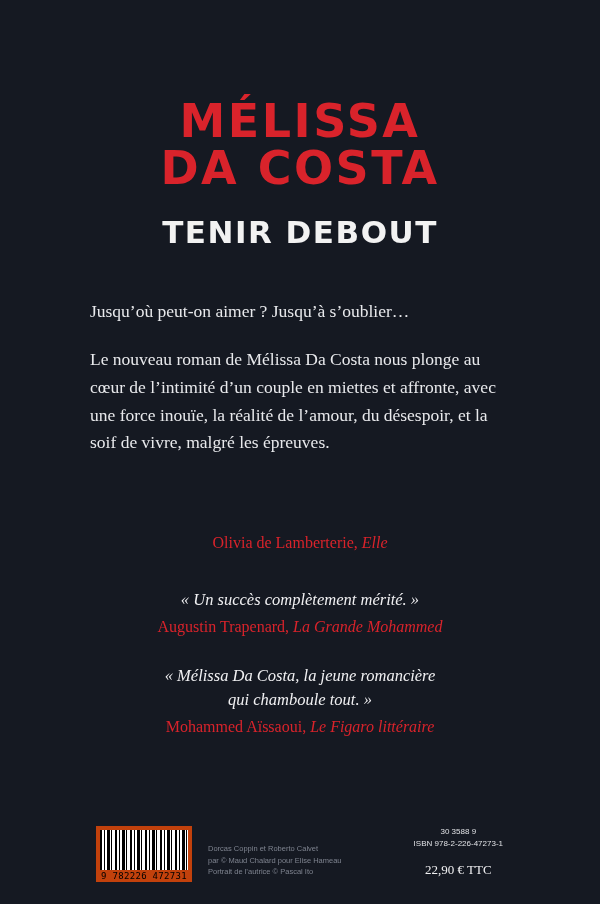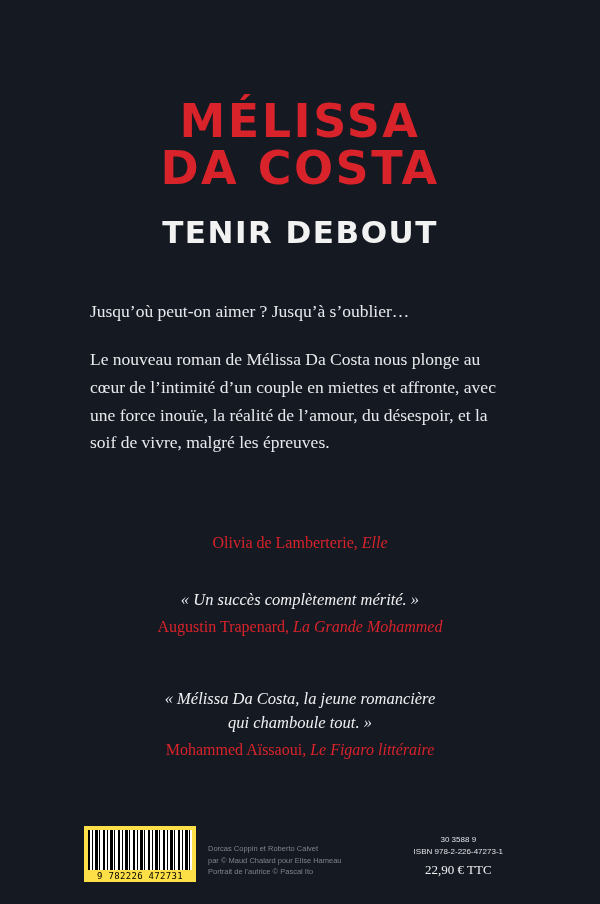--- a/index.html
+++ b/index.html
@@ -84,36 +84,36 @@
     color: #d9232b;
     font-size: 16px;
     line-height: 1.45;
     margin-top: 3px;
   }
   .quote-src i {
     font-style: italic;
   }
   .q1 .quote-text { font-size: 16.5px; }
   .q2 { margin-top: 34px; }
-  .q3 { margin-top: 49px; }
+  .q3 { margin-top: 26px; }
 
   
   .footer {
     position: absolute;
     left: 0;
     right: 0;
     bottom: 18px;
     height: 80px;
   }
   .barcode {
     position: absolute;
-    left: 84px;
+    left: 96px;
     bottom: 4px;
-    width: 112px;
-    background: #fde047;
+    width: 96px;
+    background: #c2410c;
     padding: 4px 4px 1px 4px;
     box-sizing: border-box;
   }
   .barcode .bars {
     height: 40px;
     width: 100%;
     background-image: repeating-linear-gradient(
       to right,
       #000 0px, #000 2px, #fff 2px, #fff 4px,
       #000 4px, #000 5px, #fff 5px, #fff 7px,
@@ -150,21 +150,21 @@
   }
   .isbn-code {
     font-family: "Liberation Sans", sans-serif;
     font-size: 8px;
     line-height: 1.5;
     color: #dfe0e4;
   }
   .price {
     font-family: "Liberation Serif", serif;
     font-size: 13px;
-    margin-top: 4px;
+    margin-top: 12px;
     color: #f0f0f2;
   }
 </style>
 </head>
 <body>
 
 <div class="cover">
 
   <div class="title-block">
     <div class="author">

